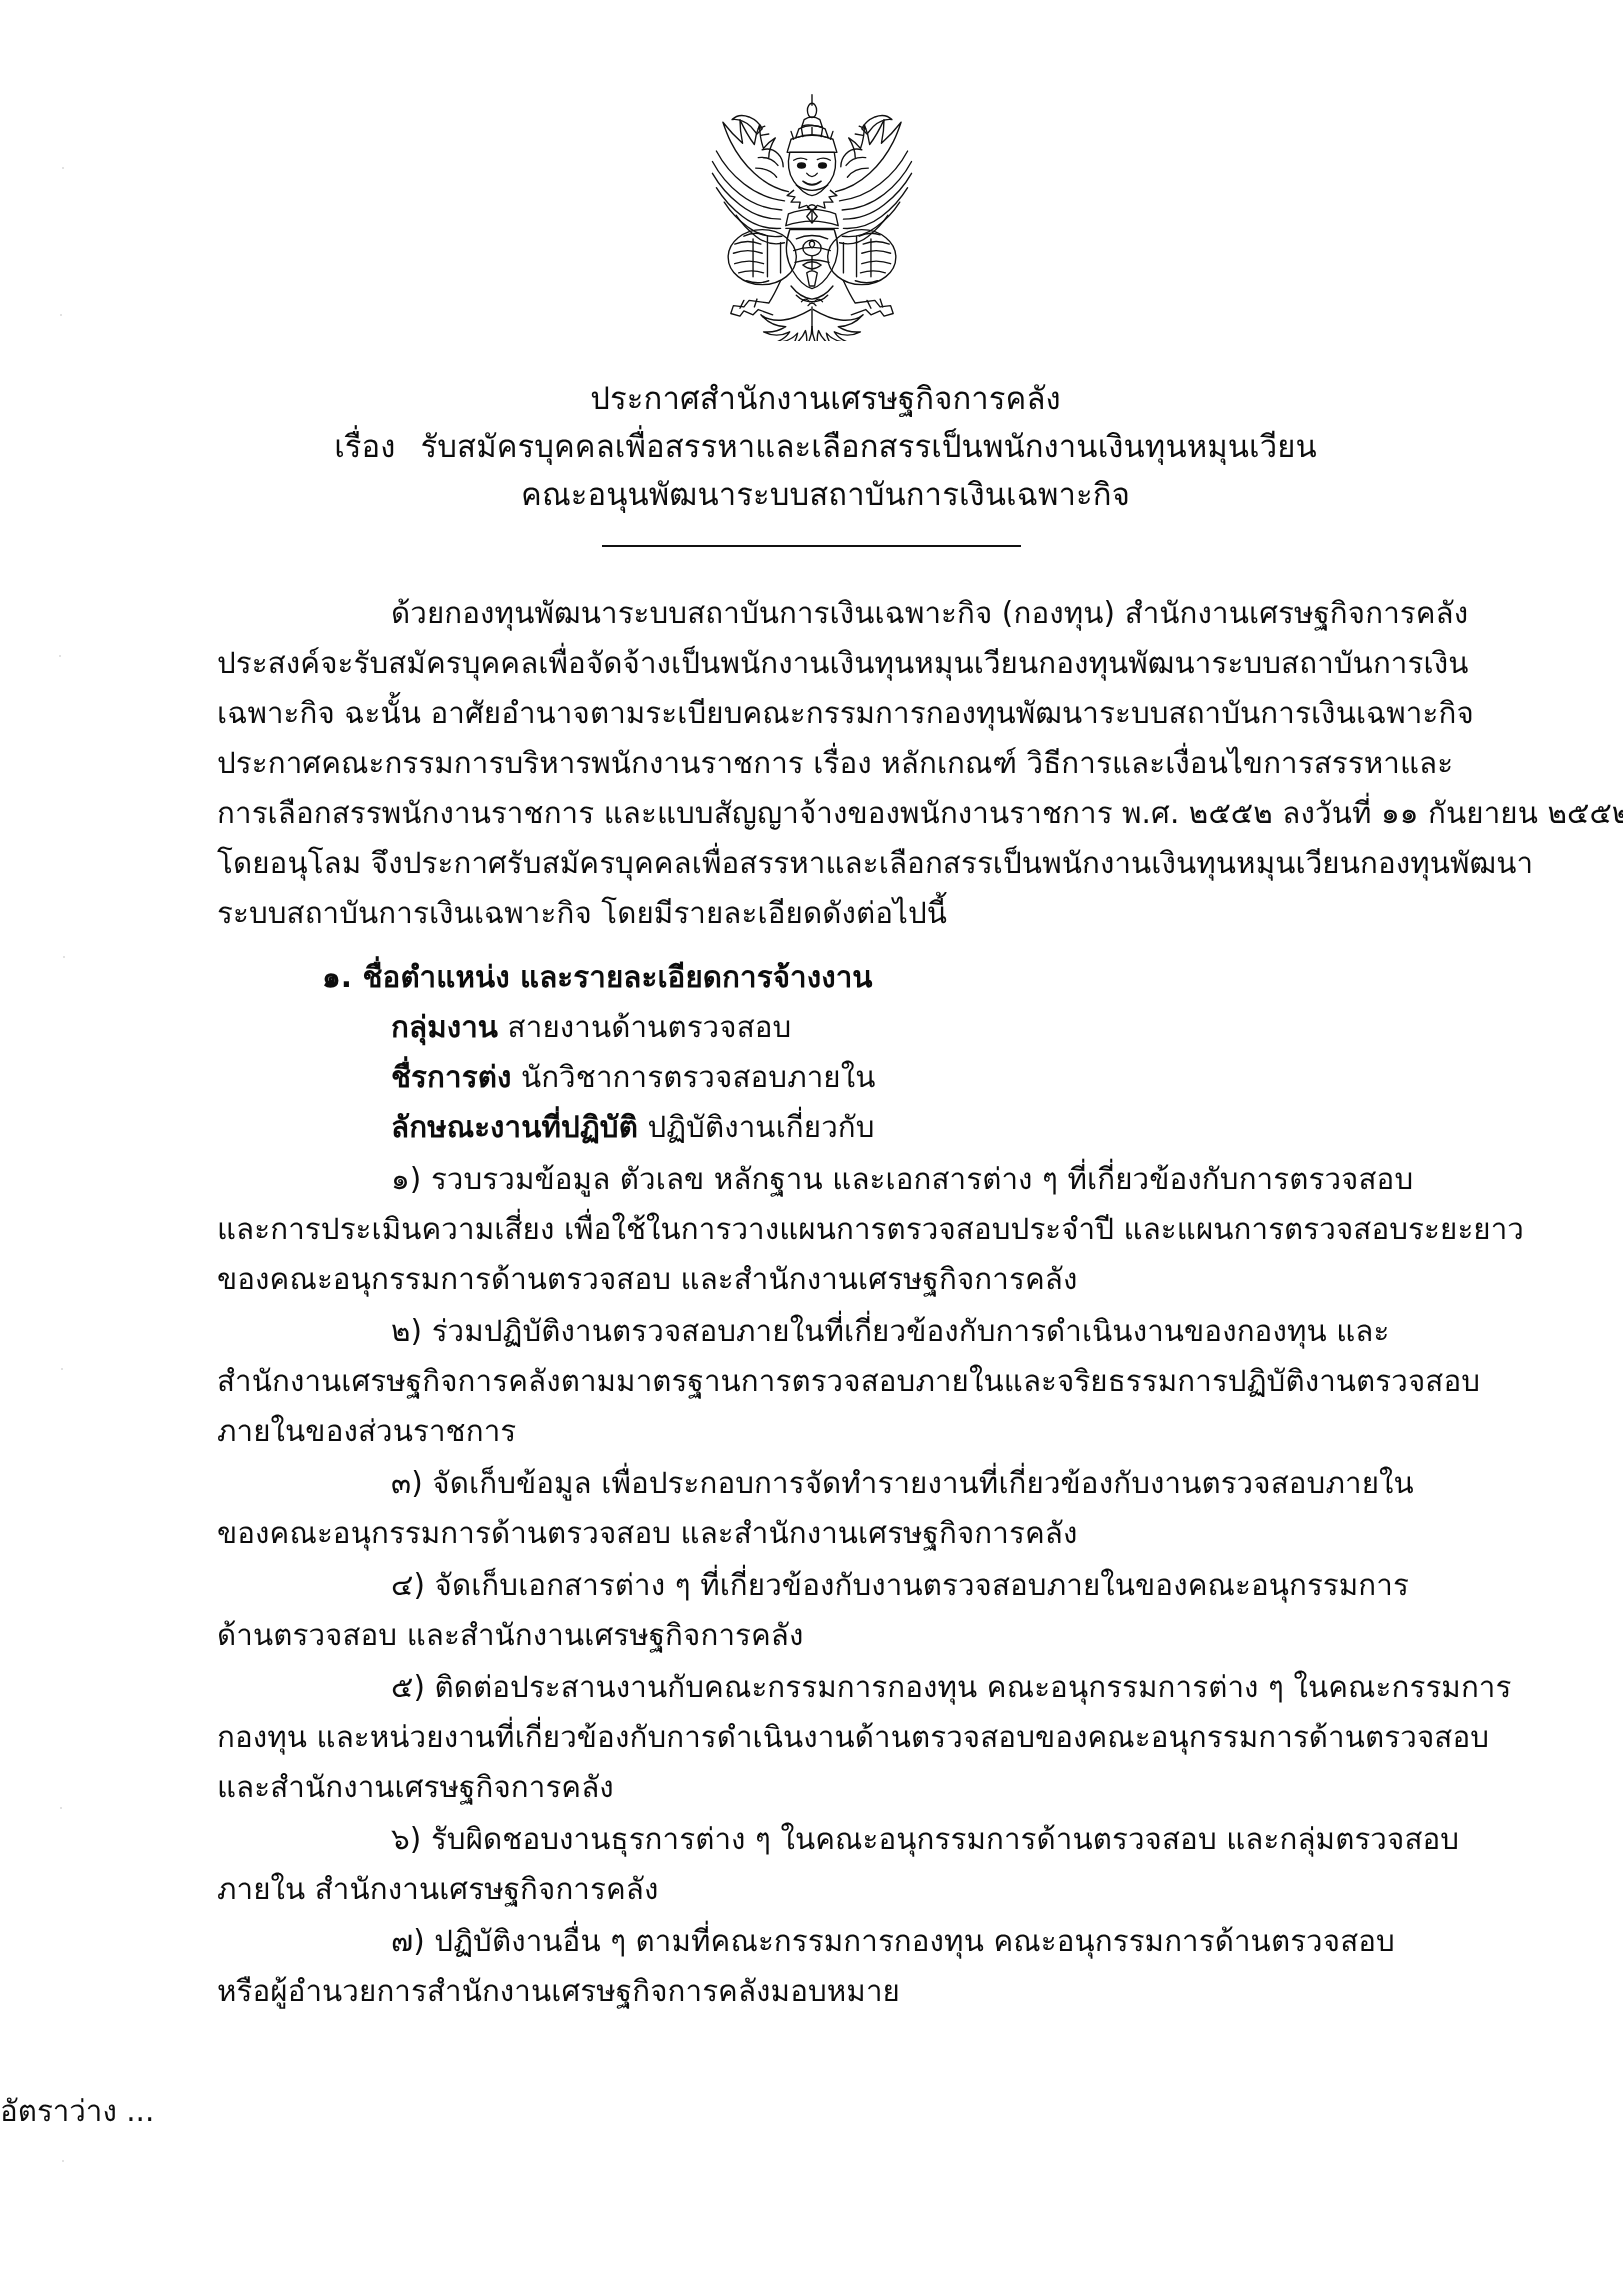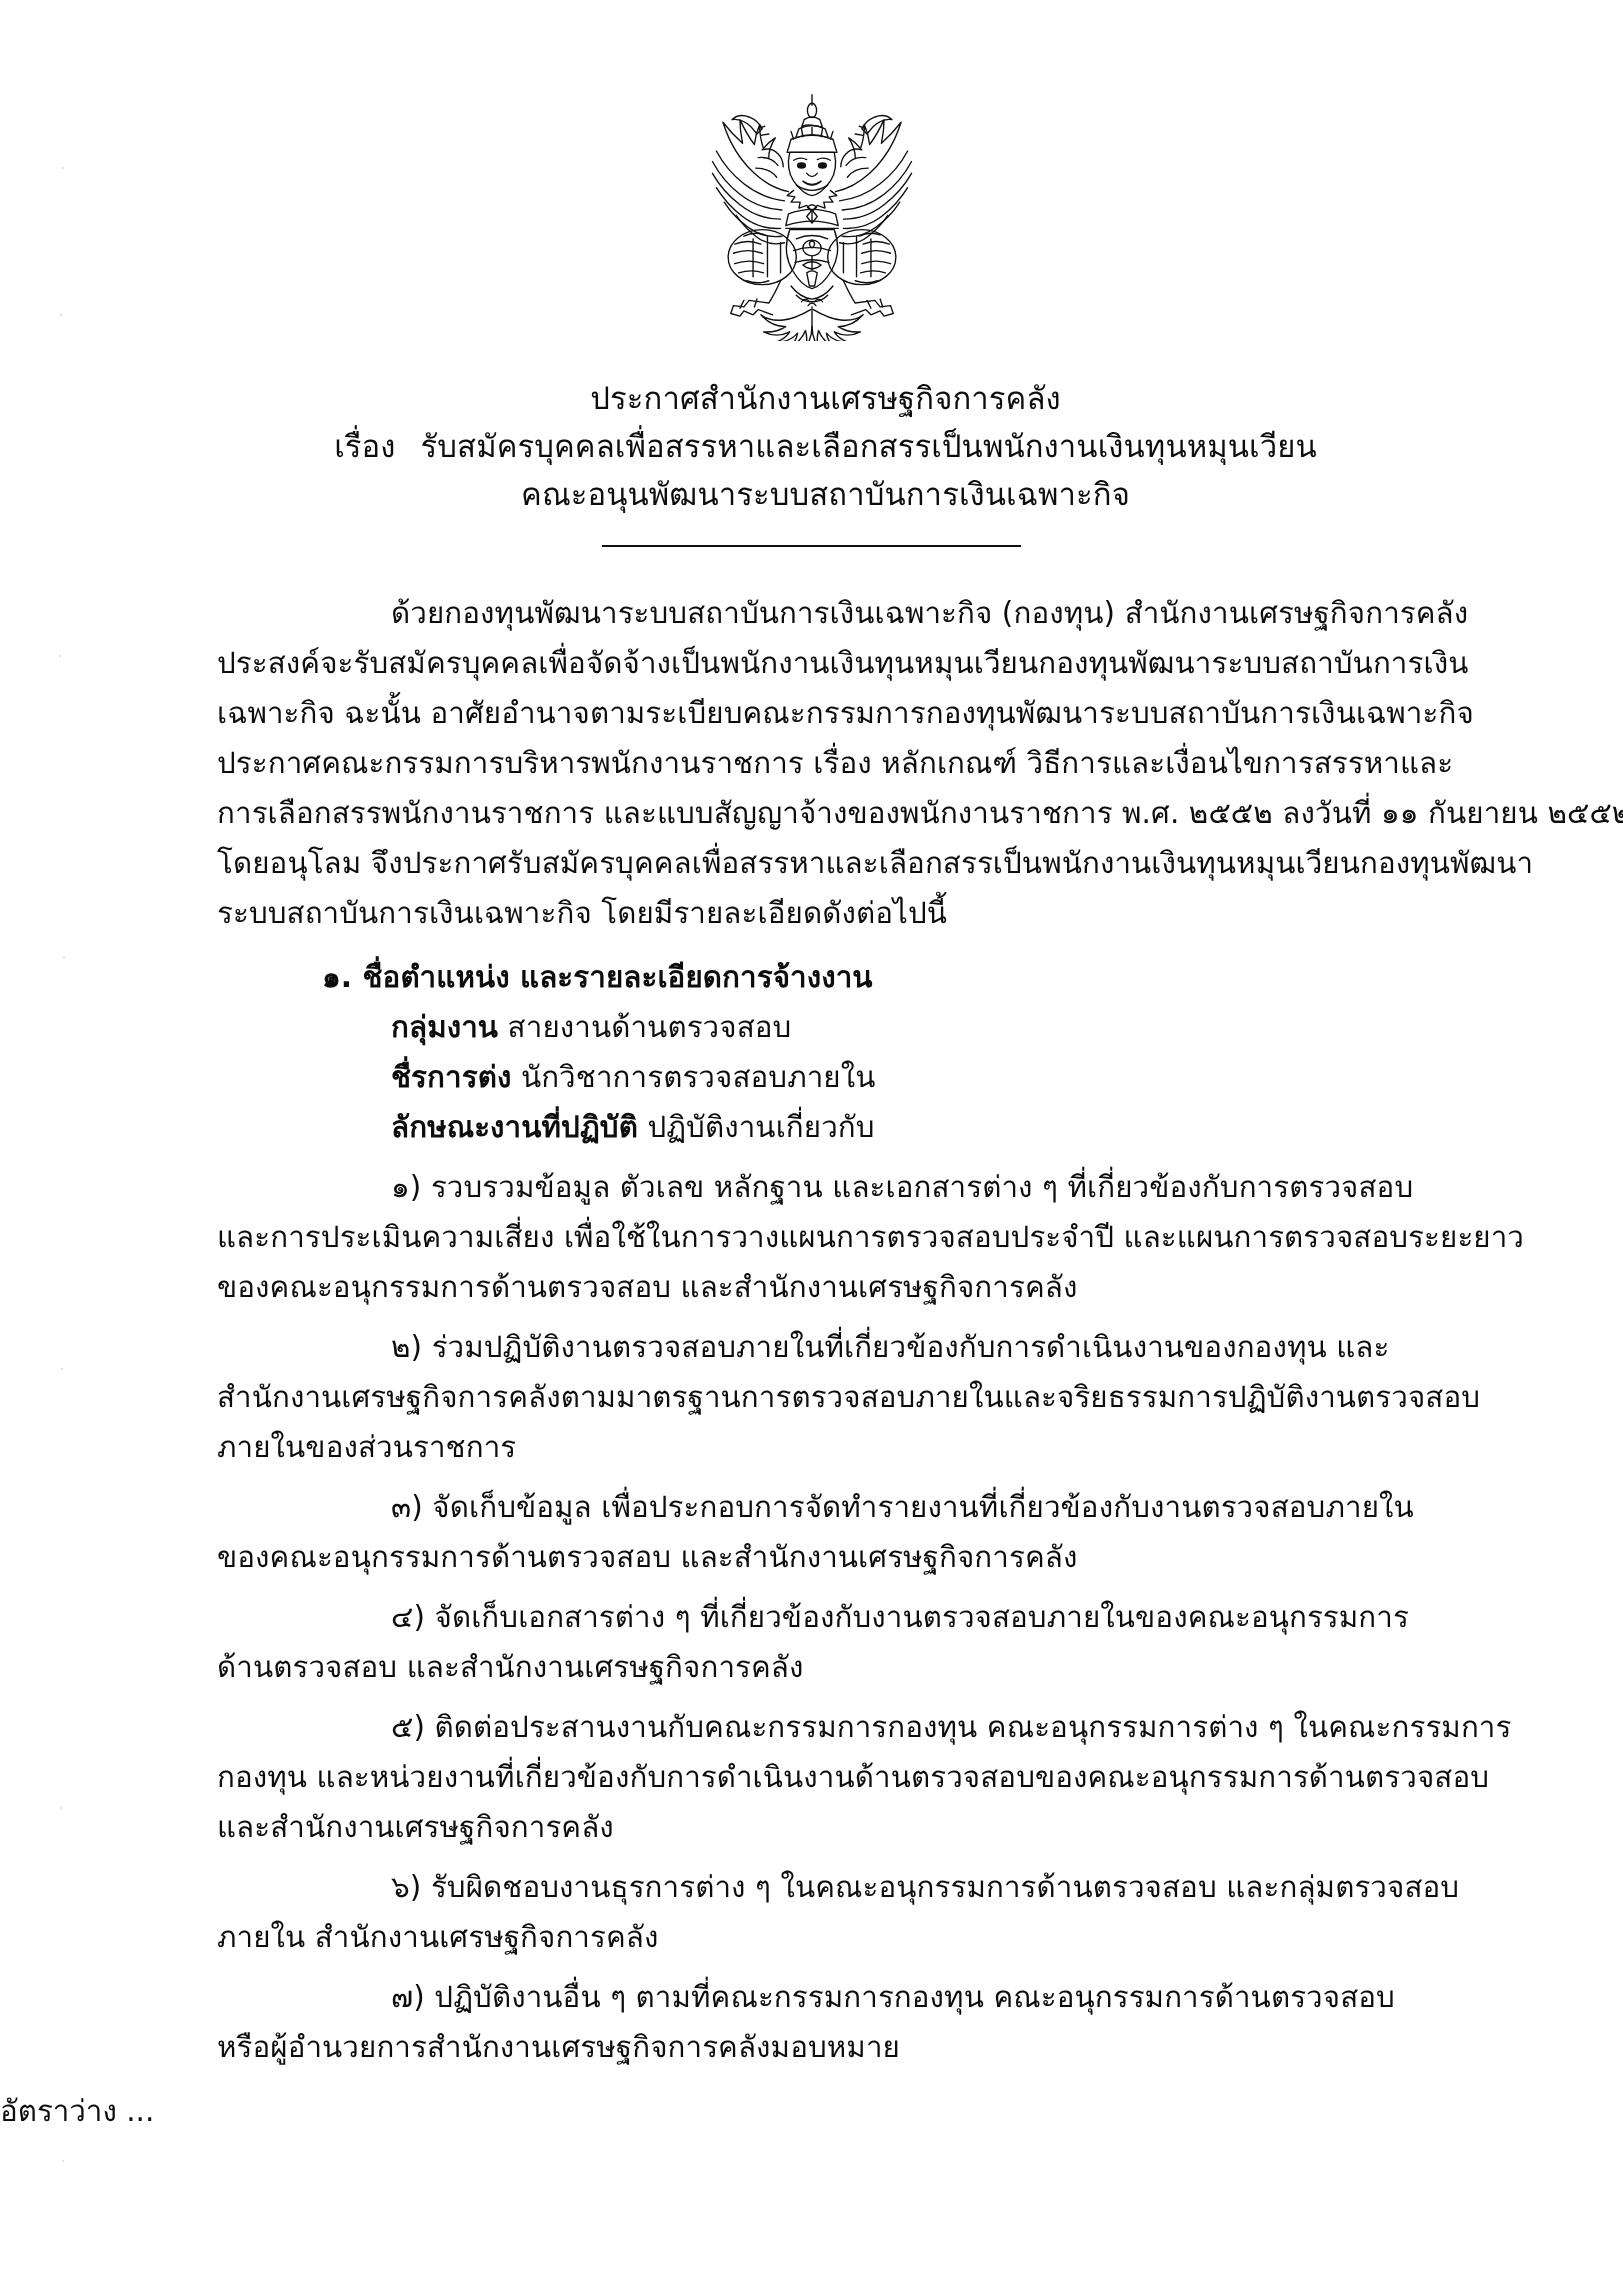--- a/index.html
+++ b/index.html
@@ -83,21 +83,21 @@
     font-size: 29.5px;
     line-height: 50px;
     white-space: nowrap;
     letter-spacing: 0.1px;
   }
   .ind-para   { padding-left: 174px; }   
   .ind-sec    { padding-left: 105px; }   
   .ind-field  { padding-left: 174px; }   
   .ind-item   { padding-left: 174px; }   
   .sp-sec     { margin-top: 14.4px; }
-  .sp-item    { margin-top: 10px; }
+  .sp-item    { margin-top: 2px; }
   b.lbl { font-weight: bold; }
 
   
   .footer {
     position: absolute;
     top: 2092px;
     left: 0;
     width: 1415px;
     text-align: left;
     font-size: 29.5px;

